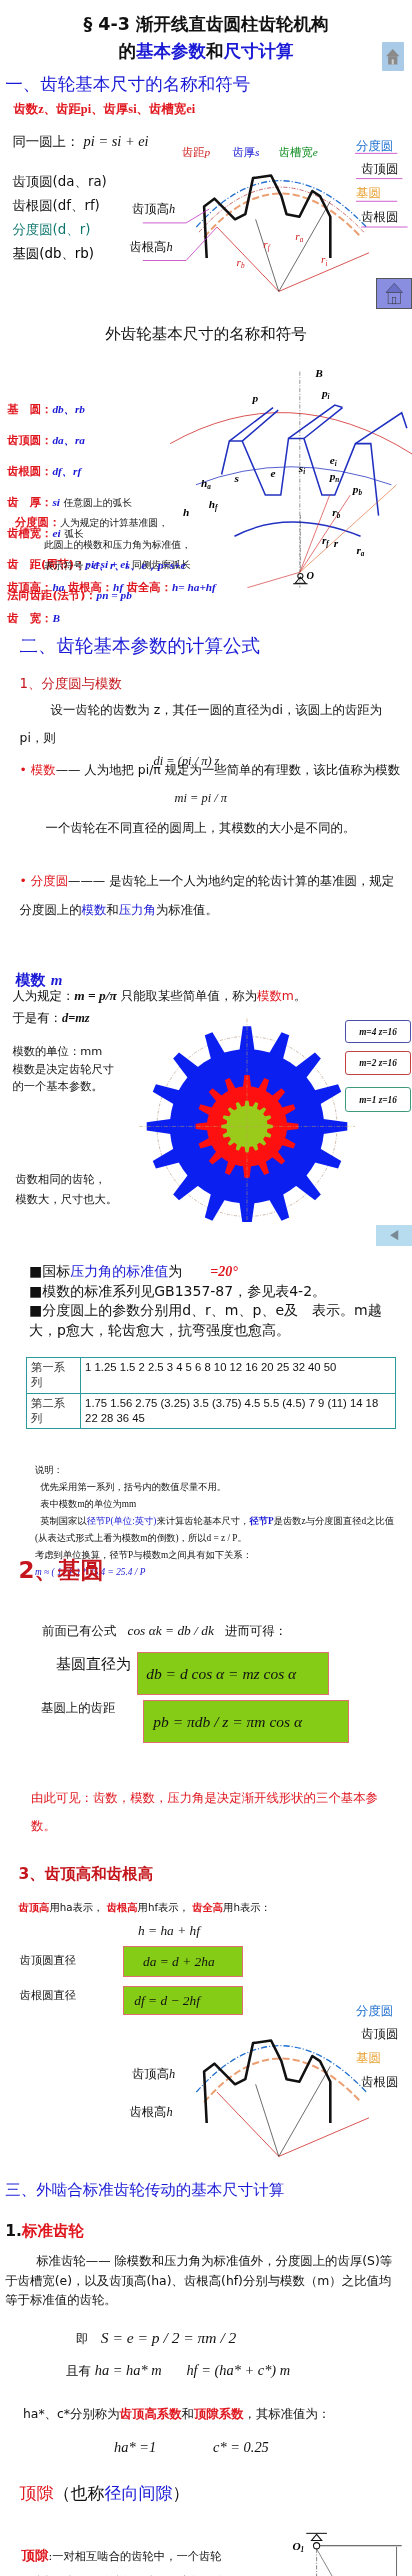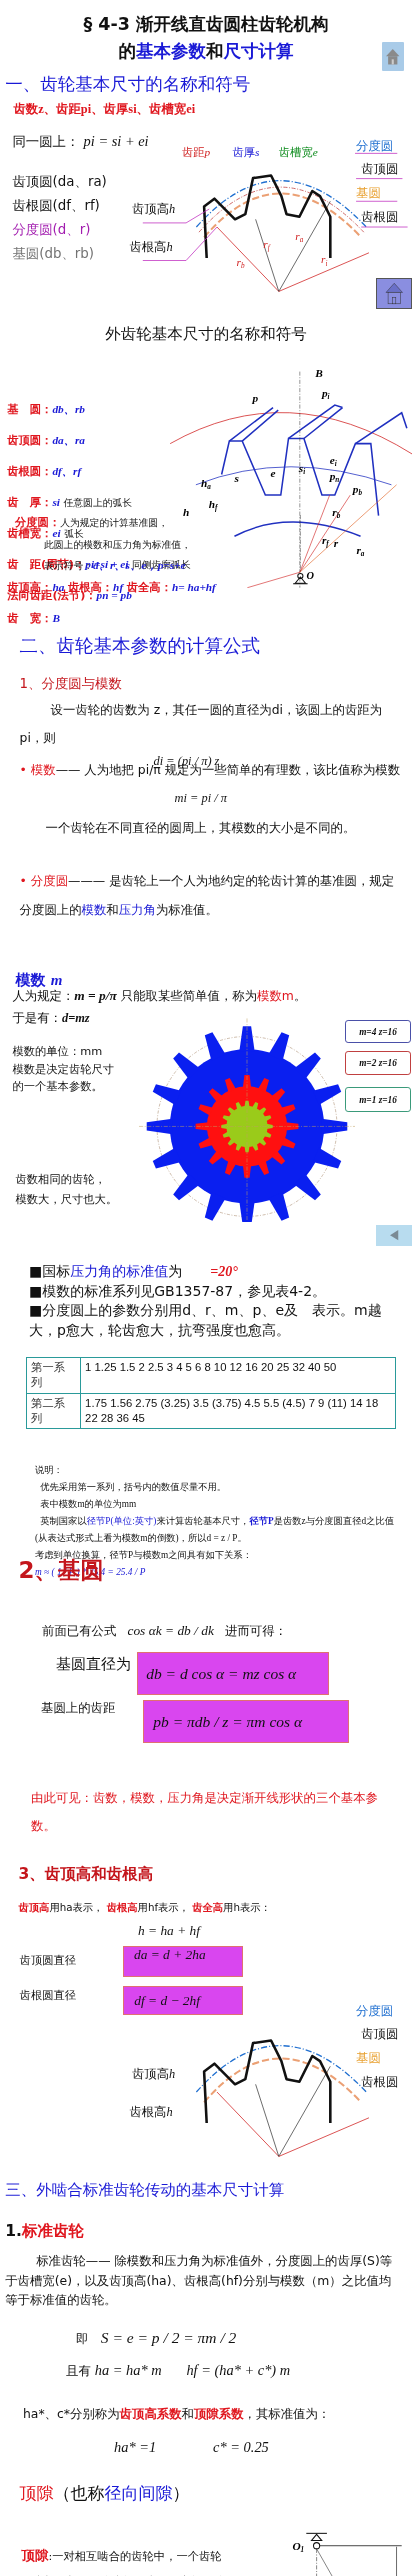--- a/index.html
+++ b/index.html
@@ -2,26 +2,26 @@
 <html style="font-size:8.2px"><head>
 <meta charset="utf-8">
 <style>
 *{box-sizing:border-box;margin:0;padding:0}
 body{width:412px;height:3091px;background:#fff;font-family:"DejaVu Sans","Liberation Sans",sans-serif;color:#111;position:relative;overflow:hidden}
 .abs{position:absolute}
 .serif{font-family:"Liberation Serif","DejaVu Serif",serif}
 .b{font-weight:bold}
 .red{color:#e0171f}
 .blue{color:#1a1ad6}
-.lblue{color:#a21caf}
-.orange{color:#737373}
+.lblue{color:#0f766e}
+.orange{color:#000000}
 .dred{color:#c4161c}
 .home{position:absolute;width:21.6px;height:29px;background:#a9cbe8;border-radius:1px;display:flex;align-items:center;justify-content:center}
 .home2{position:absolute;width:37px;height:46px;background:#8a8ee0;border:0.5px solid #555;display:flex;align-items:center;justify-content:center}
-.box{position:absolute;border:1px solid #e07070;background:#d946ef}
+.box{position:absolute;border:1px solid #e07070;background:#84cc16}
 .eq{font-family:Liberation Serif, serif;font-style:italic}
 table.mod{border-collapse:collapse;font-family:"Liberation Sans",sans-serif;font-size:11.3px}
 table.mod td{border:1.5px solid #2a9a9a;padding:2.1px 4.1px;vertical-align:top;line-height:1.35}
 table.mod td.h{width:54px;color:#333}
 </style>
 </head>
 <body>
 
 <div class="abs" data-name="page-title" style="left:0;top:11.3px;width:412px;text-align:center;font-size:17.5px;font-weight:bold;line-height:27px">
   <div data-name="title-line1">§ 4-3 渐开线直齿圆柱齿轮机构</div>
@@ -329,21 +329,21 @@
 [data-name="eq-total-height"]{top:1923px !important}
 [data-name="conclusion"]{top:1784px !important}
 [data-name="base-pitch-label"]{top:1700px !important}
 [data-name="base-pitch-box"]{top:1700px !important}
 [data-name="base-diameter-label"]{top:1655px !important}
 [data-name="base-diameter-box"]{top:1652px !important}
 [data-name="base-circle-formula-line"]{top:1623px !important}
 </style>
 
 <div class="abs" data-name="addendum-diameter-label" style="left:19.6px;top:1953px;font-size:11.3px">齿顶圆直径</div>
-<div class="box" data-name="addendum-diameter-box" style="left:123px;top:1946px;width:120px;height:31px;display:flex;align-items:flex-start;padding-left:10px">
+<div class="box" data-name="addendum-diameter-box" style="left:123px;top:1946px;width:120px;height:31px;display:flex;align-items:center;padding-left:19px">
     <span class="eq" style="font-size:13.4px">da = d + 2ha</span>
   </div>
 <div class="abs" data-name="dedendum-diameter-label" style="left:19.6px;top:1988px;font-size:11.3px">齿根圆直径</div>
 <div class="box" data-name="dedendum-diameter-box" style="left:123px;top:1986px;width:120px;height:29px;display:flex;align-items:center;padding-left:10.3px">
     <span class="eq" style="font-size:13.4px">df = d − 2hf</span>
   </div>
 
 <svg class="abs" data-name="gear-nomenclature-diagram-2" style="left:124px;top:1989px" width="289" height="170" viewBox="240 240 560 330">
   <path d="M 380 440 Q 540 260 710 440" fill="none" stroke="#1f6fd0" stroke-width="2.5" stroke-dasharray="12,4,2,4"></path>
   <path d="M 395 460 Q 540 290 700 460" fill="none" stroke="#eba074" stroke-width="4" stroke-dasharray="14,6"></path>

